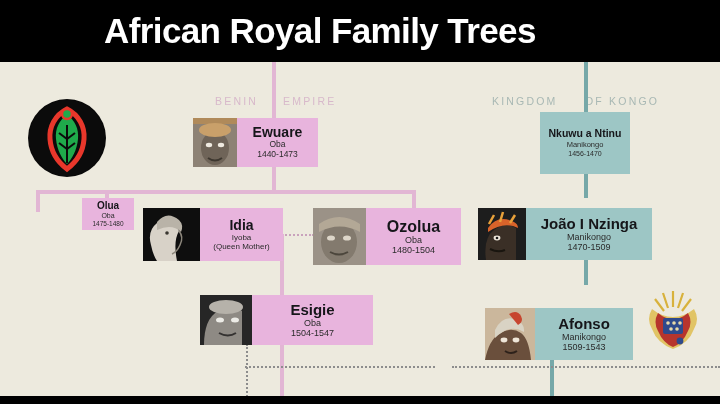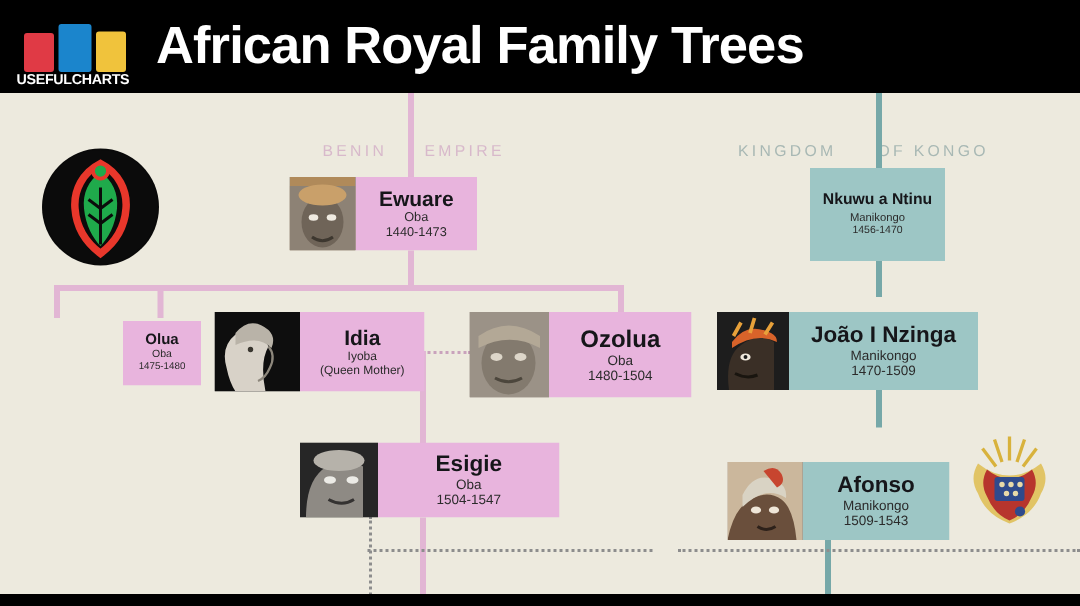--- a/index.html
+++ b/index.html
@@ -71,26 +71,20 @@
   
   #footer{position:absolute;left:0;top:396px;width:720px;height:8px;background:#000;}
 </style>
 </head>
 <body>
 
 <div id="stage">
 
   <div id="header">
 
-    <div id="logo">
-      <div class="logo-bar" id="logo-red"></div>
-      <div class="logo-bar" id="logo-blue"></div>
-      <div class="logo-bar" id="logo-yellow"></div>
-      <div id="logo-text">USEFULCHARTS</div>
-    </div>
 
     <div id="title">African Royal Family Trees</div>
   </div>
 
   <div id="canvas">
 
     <div id="emblem">
       <svg width="78" height="78" viewBox="0 0 78 78" aria-hidden="true">
         <circle cx="39" cy="39" r="38" fill="#0b0b0b"></circle>
         <path d="M39 10 C27 16 21 28 22 40 C23 54 31 64 39 70 C47 64 55 54 56 40 C57 28 51 16 39 10 Z" fill="none" stroke="#e8372b" stroke-width="5"></path>
@@ -158,21 +152,21 @@
 
     <div class="card teal" style="left:540px;top:50px;width:90px;height:62px;">
       <div class="body">
         <div class="nm" style="font-size:10.5px;">Nkuwu a Ntinu</div>
         <div class="rl" style="font-size:7.5px;margin-top:2px;">Manikongo</div>
         <div class="dt" style="font-size:7px;">1456-1470</div>
       </div>
     </div>
 
 
-    <div class="card pink" style="left:82px;top:152px;width:52px;height:43px;">
+    <div class="card pink" style="left:82px;top:136px;width:52px;height:32px;">
       <div class="body">
         <div class="nm" style="font-size:10px;">Olua</div>
         <div class="rl" style="font-size:7px;">Oba</div>
         <div class="dt" style="font-size:6.5px;">1475-1480</div>
       </div>
     </div>
 
     <div class="card pink" style="left:143px;top:146px;width:140px;height:53px;">
       <div class="thumb" style="width:57px;background:#151515;">
         <svg width="57" height="53" viewBox="0 0 57 53" aria-hidden="true">

